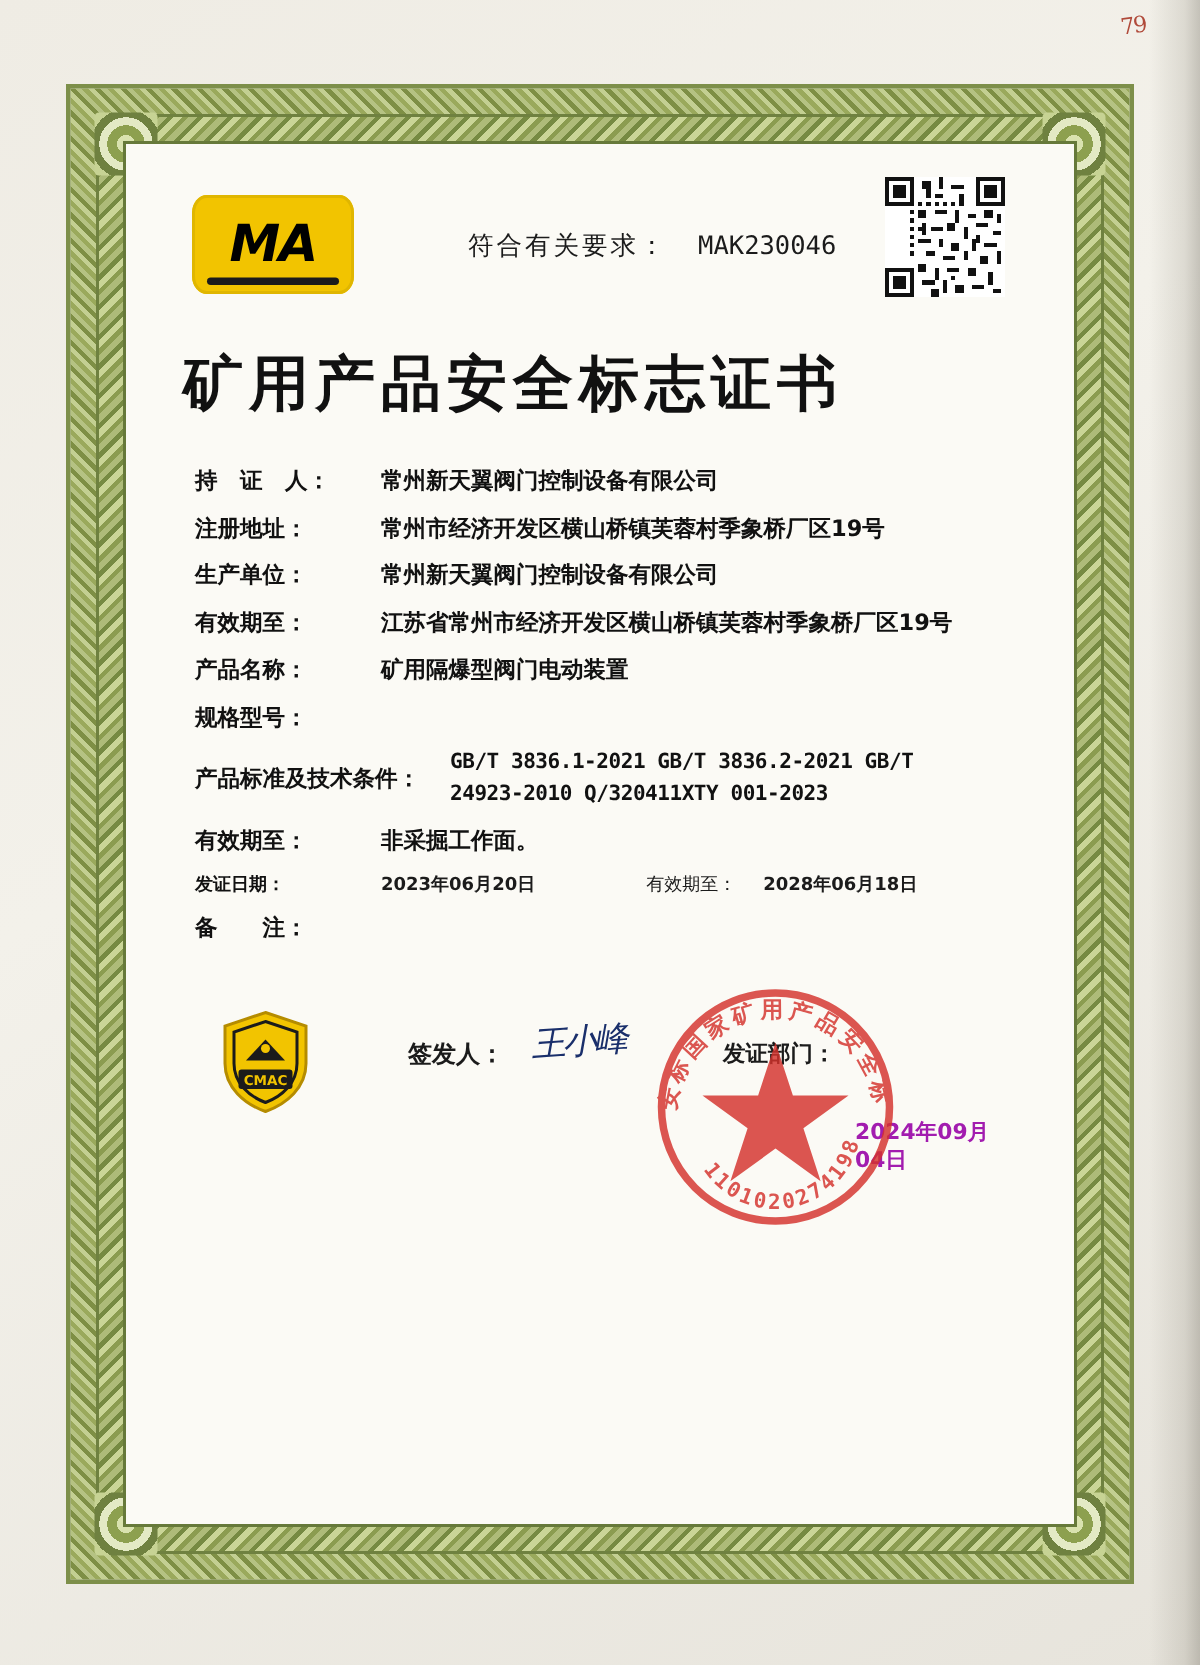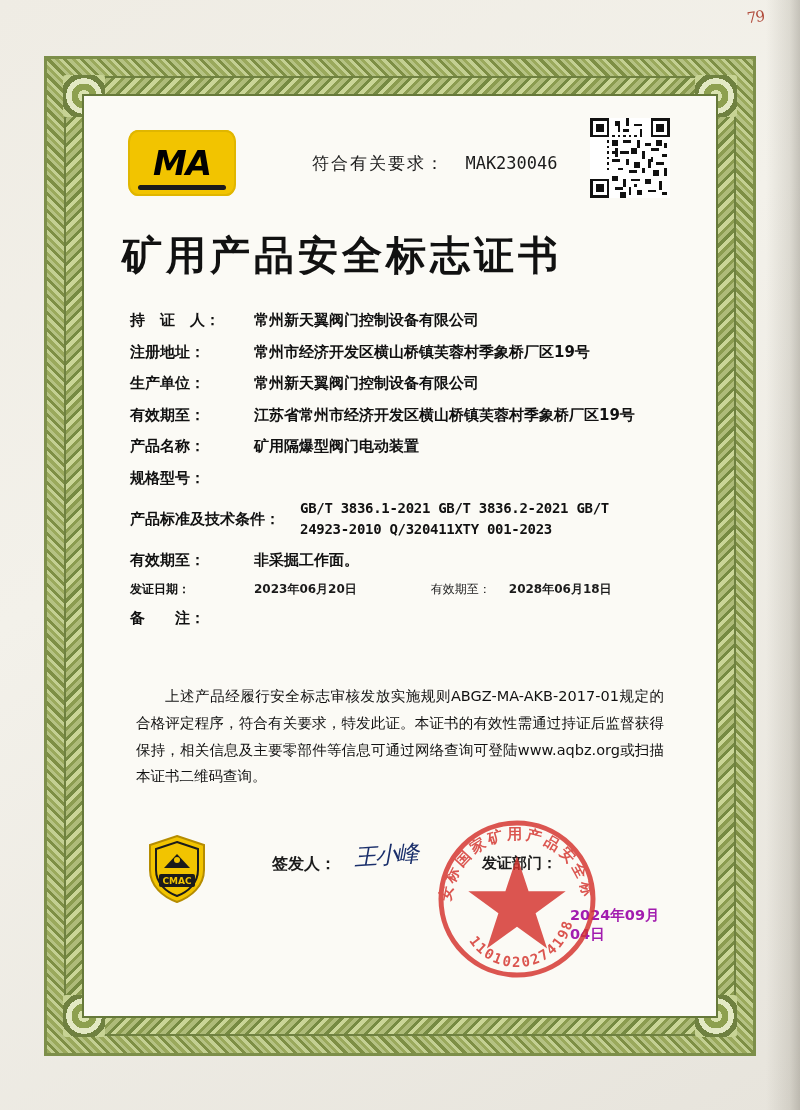--- a/index.html
+++ b/index.html
@@ -435,21 +435,20 @@
               <div class="d-label2">有效期至：</div>
               <div class="d-val">2028年06月18日</div>
             </div>
 
             <div class="field-row">
               <div class="f-label">备　　注：</div>
               <div class="f-value"></div>
             </div>
           </div>
 
-          <div class="statement">上述产品经履行安全标志审核发放实施规则ABGZ-MA-AKB-2017-01规定的合格评定程序，符合有关要求，特发此证。本证书的有效性需通过持证后监督获得保持，相关信息及主要零部件等信息可通过网络查询可登陆www.aqbz.org或扫描本证书二维码查询。</div>
 
           <div class="sig-area">
 
             <div class="cmac-badge">
               <svg width="62" height="70" viewBox="0 0 62 70">
                 <path d="M31 2 L58 11 L58 36 C58 52 45 63 31 68 C17 63 4 52 4 36 L4 11 Z" fill="#f2c400" stroke="#b58c00" stroke-width="2"></path>
                 <path d="M31 8 L52 15 L52 36 C52 49 42 58 31 62 C20 58 10 49 10 36 L10 15 Z" fill="none" stroke="#1b1b1b" stroke-width="2"></path>
                 <path d="M18 34 L31 20 L44 34 Z" fill="#1b1b1b"></path>
                 <circle cx="31" cy="26" r="3" fill="#f2c400"></circle>
                 <rect x="13" y="40" width="36" height="13" rx="2" fill="#1b1b1b"></rect>

